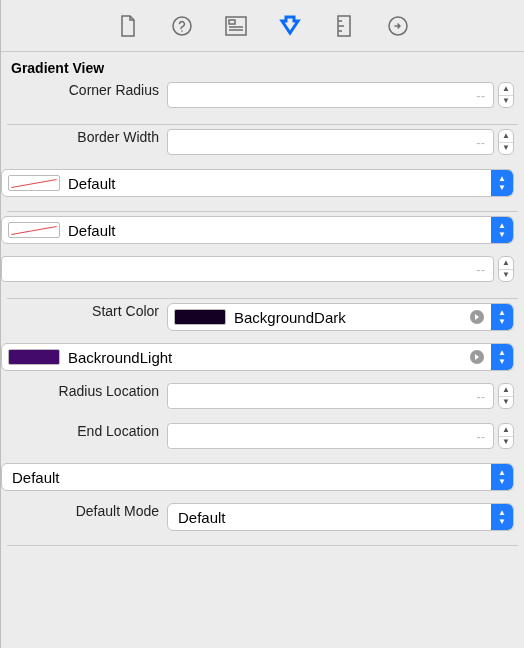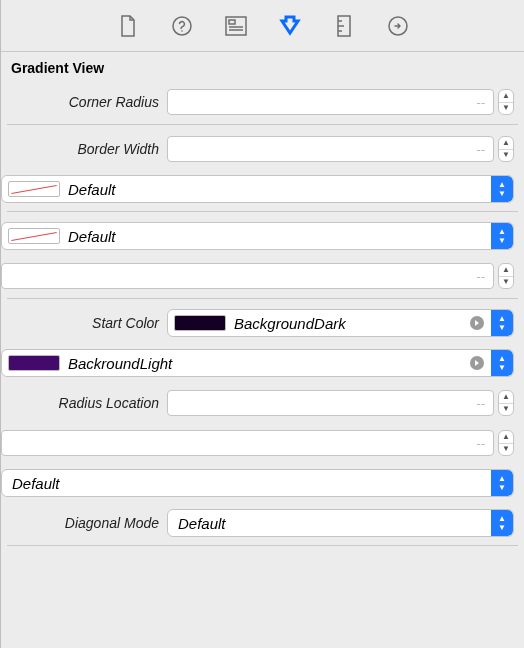--- a/index.html
+++ b/index.html
@@ -37,24 +37,23 @@
   .tb-icon svg { display:block; }
   
   .section-header {
     padding:8px 28px 6px 10px;
     font-weight:600;
     font-size:14px;
   }
   
   .prop-row {
     display:flex;
-    align-items:center;
+    align-items:flex-start;
     height:40px;
     padding:0 10px 0 0;
-    font-style:italic;
   }
   .prop-label {
     width:166px;
     text-align:right;
     padding-right:8px;
     font-size:14px;
     color:#222;
     white-space:nowrap;
     overflow:hidden;
     text-overflow:ellipsis;
@@ -329,20 +328,21 @@
     <div class="prop-field">
       <div class="num-input">--</div>
       <div class="stepper">
           <div class="up">▲</div>
           <div class="down">▼</div>
         </div>
     </div>
   </div>
 
   <div class="prop-row">
+    <div class="prop-label">End Location</div>
     <div class="prop-field">
       <div class="num-input">--</div>
       <div class="stepper">
           <div class="up">▲</div>
           <div class="down">▼</div>
         </div>
     </div>
   </div>
 
   <div class="prop-row">
@@ -351,21 +351,21 @@
         <div class="label">Default</div>
         <div class="drop-arrows">
             <span>▲</span>
             <span>▼</span>
           </div>
       </div>
     </div>
   </div>
 
   <div class="prop-row">
-    <div class="prop-label">Diagonal Mode</div>
+    <div class="prop-label">Default Mode</div>
     <div class="prop-field">
       <div class="plain-drop">
         <div class="label">Default</div>
         <div class="drop-arrows">
             <span>▲</span>
             <span>▼</span>
           </div>
       </div>
     </div>
   </div>

